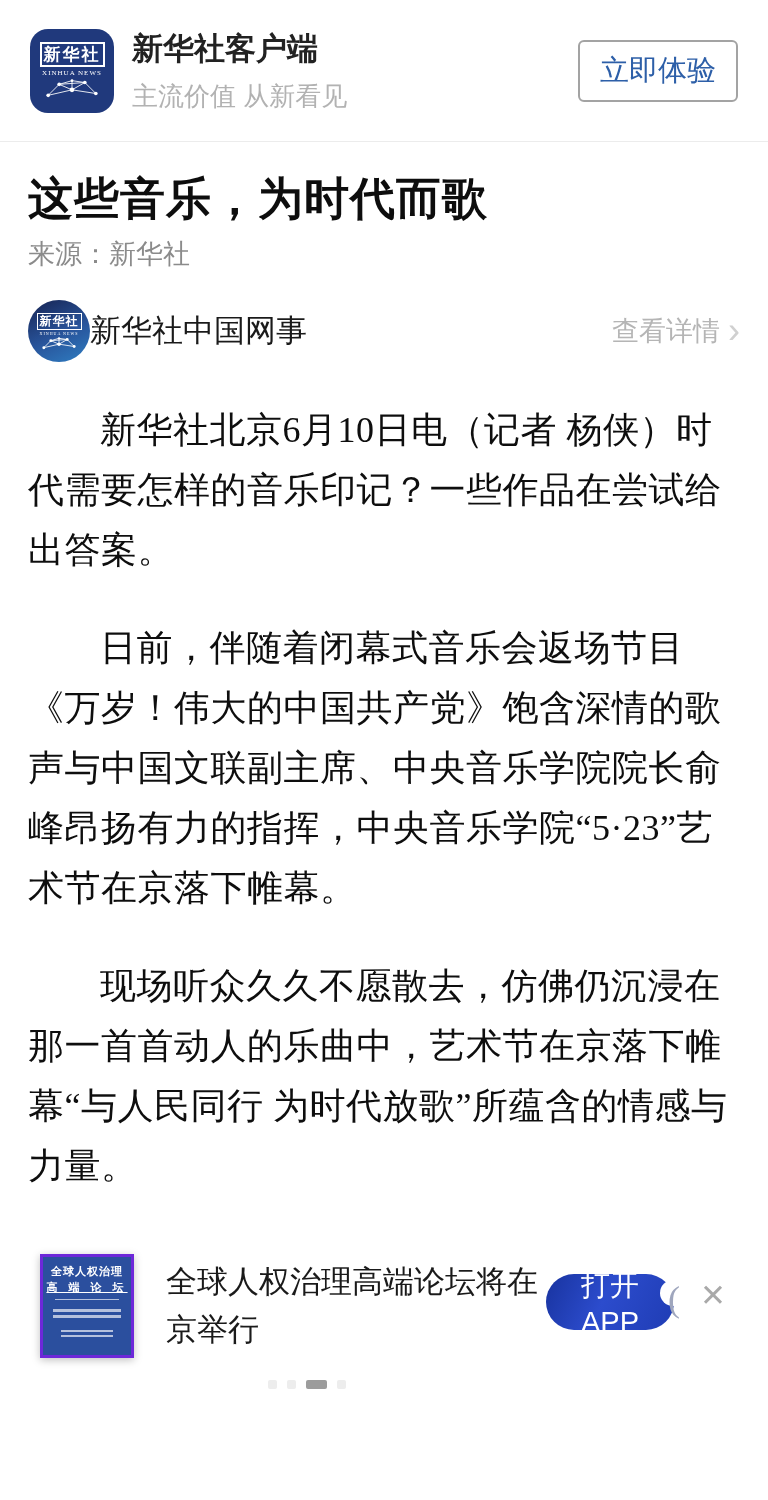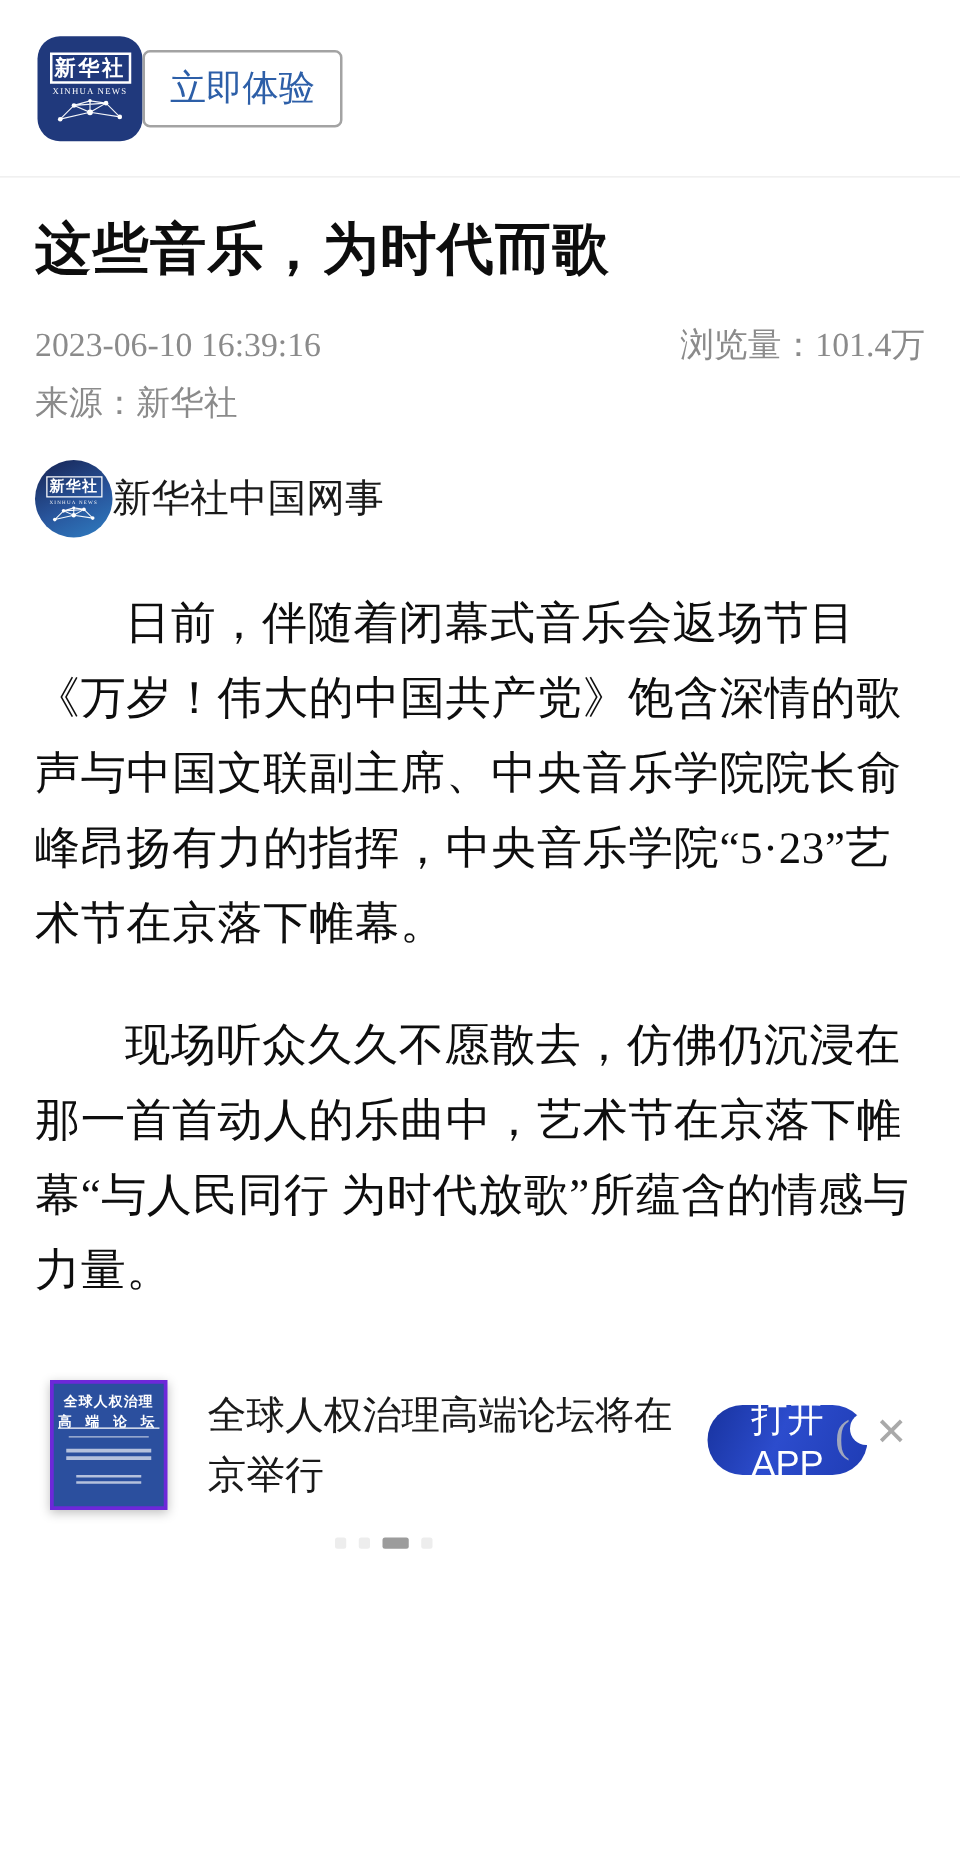--- a/index.html
+++ b/index.html
@@ -89,21 +89,21 @@
   .pl-a { width: 72%; height: 1px; margin-top: 4px; }
   .pl-b { width: 78%; height: 3px; margin-top: 9px; }
   .pl-c { width: 78%; height: 3px; margin-top: 3px; }
   .pl-d { width: 58%; height: 2px; margin-top: 12px; }
   .pl-e { width: 58%; height: 2px; margin-top: 3px; }
   .promo-headline {
     position: absolute; left: 166px; top: 4px; width: 378px;
     font-size: 31px; line-height: 48px; color: #1a1a1a;
   }
   .open-app {
-    position: absolute; left: 566px; top: 20px; width: 128px; height: 56px;
+    position: absolute; left: 546px; top: 20px; width: 128px; height: 56px;
     border: none; border-radius: 28px; color: #fff; font-size: 29px;
     background: linear-gradient(115deg, #18339f 0%, #2c4ccd 45%, #1f3cb4 100%);
     display: flex; align-items: center; justify-content: center;
     font-family: inherit; cursor: pointer;
   }
   .open-app::after {
     content: ""; position: absolute; right: -12px; top: 6px;
     width: 26px; height: 26px; background: #fff; border-radius: 50%;
   }
   .ripple-arc {
@@ -137,32 +137,30 @@
         <g fill="#ffffff">
           <circle cx="4" cy="20" r="2"></circle>
             <circle cx="16" cy="8" r="2"></circle>
             <circle cx="30" cy="4" r="1.5"></circle>
           <circle cx="30" cy="14" r="2.5"></circle>
             <circle cx="44" cy="6" r="2"></circle>
             <circle cx="56" cy="18" r="2"></circle>
         </g>
       </svg>
     </div>
+    <div class="app-meta">
+      <div class="app-title">新华社客户端</div>
+      <div class="app-subtitle">主流价值 从新看见</div>
+    </div>
     <button class="cta">立即体验</button>
   </header>
 
   <main>
     <h1 class="article-title">这些音乐，为时代而歌</h1>
 
-    <div class="meta-row">
-      <span class="serif-num">2023-06-10 16:39:16</span>
-      <span>
-        <span>浏览量：</span><span class="serif-num">101.4万</span>
-      </span>
-    </div>
     <div class="source">来源：新华社</div>
 
     <div class="account-row">
       <div class="avatar">
         <div class="logo-cn">新华社</div>
         <div class="logo-en">XINHUA NEWS</div>
         <svg width="36" height="14" viewBox="0 0 60 24">
           <g stroke="#ffffff" stroke-width="1.5" fill="none" opacity="0.95">
             <path d="M4 20 L16 8 L30 14 L44 6 L56 18 M4 20 L30 14 M16 8 L44 6 M30 14 L56 18 M16 8 L30 4 L44 6 M30 4 L30 14"></path>
           </g>
@@ -170,23 +168,28 @@
             <circle cx="4" cy="20" r="2.5"></circle>
               <circle cx="16" cy="8" r="2.5"></circle>
               <circle cx="30" cy="4" r="2"></circle>
             <circle cx="30" cy="14" r="3"></circle>
               <circle cx="44" cy="6" r="2.5"></circle>
               <circle cx="56" cy="18" r="2.5"></circle>
           </g>
         </svg>
       </div>
       <div class="account-name">新华社中国网事</div>
+      <div class="details-link">
+        <span>查看详情</span>
+        <span class="chevron">›</span>
+      </div>
     </div>
 
     <article>
+      <p>新华社北京6月10日电（记者 杨侠）时代需要怎样的音乐印记？一些作品在尝试给出答案。</p>
       <p>日前，伴随着闭幕式音乐会返场节目《万岁！伟大的中国共产党》饱含深情的歌声与中国文联副主席、中央音乐学院院长俞峰昂扬有力的指挥，中央音乐学院“5·23”艺术节在京落下帷幕。</p>
       <p>现场听众久久不愿散去，仿佛仍沉浸在那一首首动人的乐曲中，艺术节在京落下帷幕“与人民同行 为时代放歌”所蕴含的情感与力量。</p>
     </article>
   </main>
 
   <div class="promo">
     <div class="thumb">
       <div class="poster">
         <div class="poster-t1">全球人权治理</div>
         <div class="poster-t2">高 端 论 坛</div>

